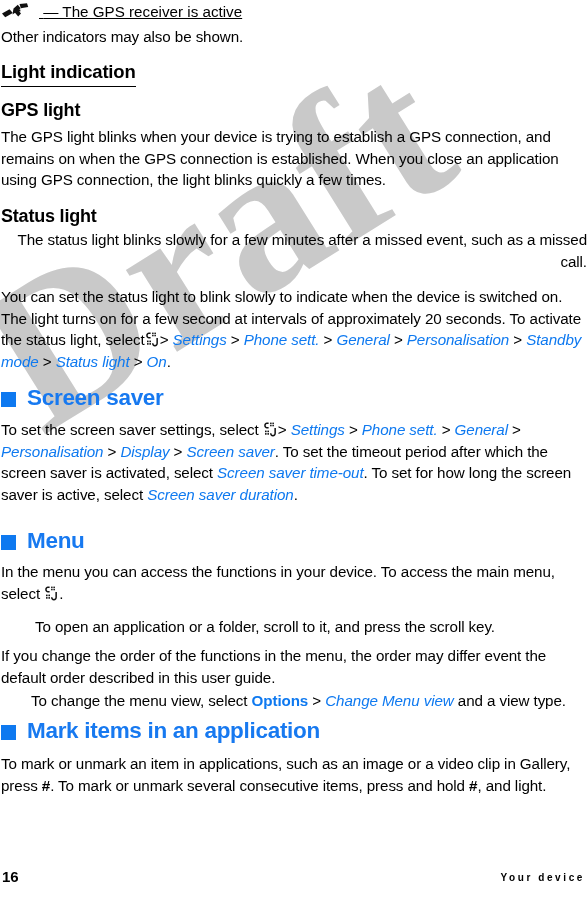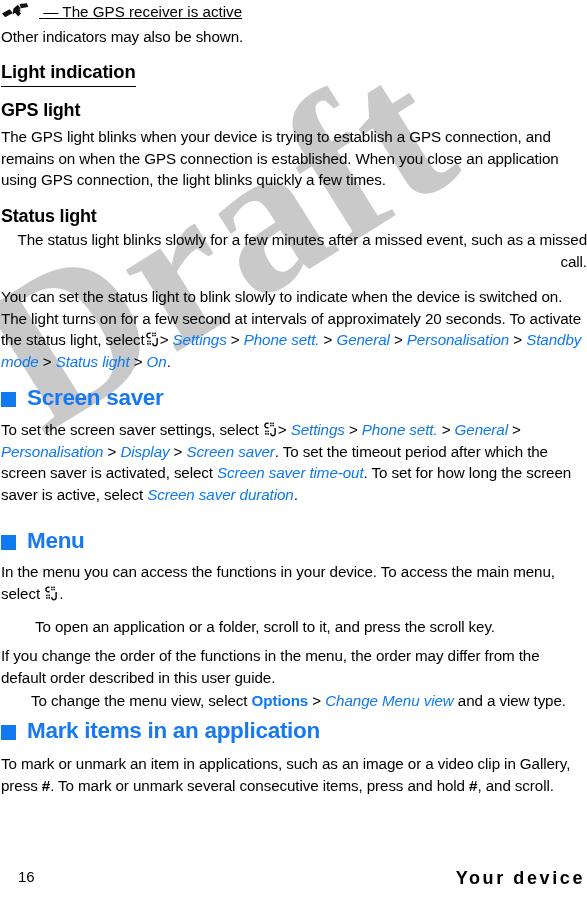--- a/index.html
+++ b/index.html
@@ -146,30 +146,29 @@
   }
   .gt { color: #000; font-style: normal; }
   .bold { font-weight: 700; }
 
   
   .footer-pageno {
     position: absolute;
     left: 2px;
     top: 868px;
     font-size: 15px;
-    font-weight: 400;
+    font-weight: 700;
     line-height: 18px;
     color: #000;
-    margin-left: 16px;
   }
   .footer-title {
     position: absolute;
     right: 2px;
     top: 869px;
-    font-size: 18px;
+    font-size: 10px;
     font-weight: 700;
     line-height: 18px;
     color: #000;
     letter-spacing: 2.6px;
     white-space: nowrap;
   }
 
   
   .b { position: absolute; left: 1px; width: 586px; }
 </style>
@@ -283,34 +282,34 @@
       <span class="bullet"></span>
       <span>Menu</span>
     </h2>
   </div>
 
   <div class="b" style="top:616px;margin-left:34px;">
     <p class="body">To open an application or a folder, scroll to it, and press the scroll key.</p>
   </div>
 
   <div class="b" style="top:645px;">
-    <p class="body">If you change the order of the functions in the menu, the order may differ from the default order described in this user guide.</p>
+    <p class="body">If you change the order of the functions in the menu, the order may differ event the default order described in this user guide.</p>
   </div>
 
   <div class="b" style="top:690px;padding-left:30px;">
     <p class="body"><span>To change the menu view, select</span> <span class="lnk-b">Options</span> <span class="gt">&gt;</span> <span class="lnk">Change Menu view</span> <span>and a view type.</span></p>
   </div>
 
   <div class="b" style="top:718px;">
     <h2 class="section">
       <span class="bullet"></span>
       <span>Mark items in an application</span>
     </h2>
   </div>
 
   <div class="b" style="top:753px;">
-    <p class="body"><span>To mark or unmark an item in applications, such as an image or a video clip in Gallery, press</span> <span class="bold">#</span><span>. To mark or unmark several consecutive items, press and hold</span> <span class="bold">#</span><span>, and scroll.</span></p>
+    <p class="body"><span>To mark or unmark an item in applications, such as an image or a video clip in Gallery, press</span> <span class="bold">#</span><span>. To mark or unmark several consecutive items, press and hold</span> <span class="bold">#</span><span>, and light.</span></p>
   </div>
 
   <div class="footer-pageno">16</div>
   <div class="footer-title">Your device</div>
 
 </div>
 
 </body></html>

